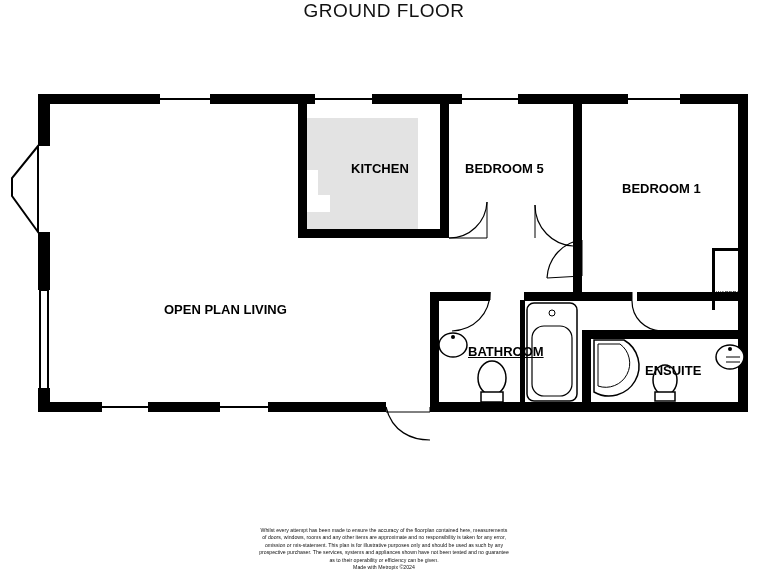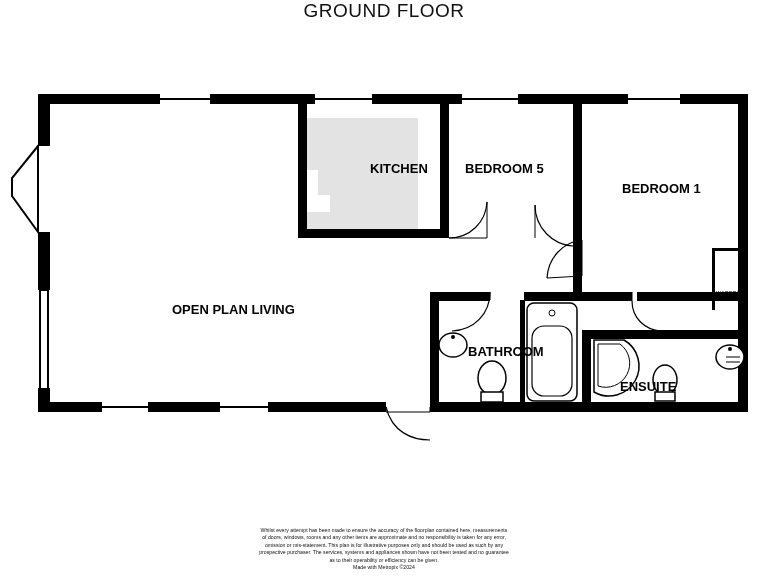--- a/index.html
+++ b/index.html
@@ -32,26 +32,26 @@
     letter-spacing: 0.5px;
     color: #111;
   }
   .room-label {
     position: absolute;
     font-weight: bold;
     font-size: 13px;
     white-space: nowrap;
     color: #000;
   }
-  .label-kitchen   { left: 354px; top: 161px; padding-left: 16px; }
+  .label-kitchen   { left: 335px; top: 161px; padding-left: 16px; }
   .label-bedroom2  { left: 465px; top: 161px; }
   .label-bedroom1  { left: 622px; top: 181px; text-align: right; }
-  .label-open-plan { left: 172px; top: 302px; }
-  .label-bathroom  { left: 468px; top: 344px; }
-  .label-ensuite   { left: 620px; top: 363px; margin-top: 16px; }
+  .label-open-plan { left: 164px; top: 302px; }
+  .label-bathroom  { left: 468px; top: 344px; text-decoration: underline; }
+  .label-ensuite   { left: 645px; top: 363px; }
   .label-wardrobe {
     position: absolute;
     left: 716px;
     top: 290px;
     font-size: 5.5px;
     font-weight: normal;
     letter-spacing: 0px;
     white-space: nowrap;
   }
   .disclaimer {

